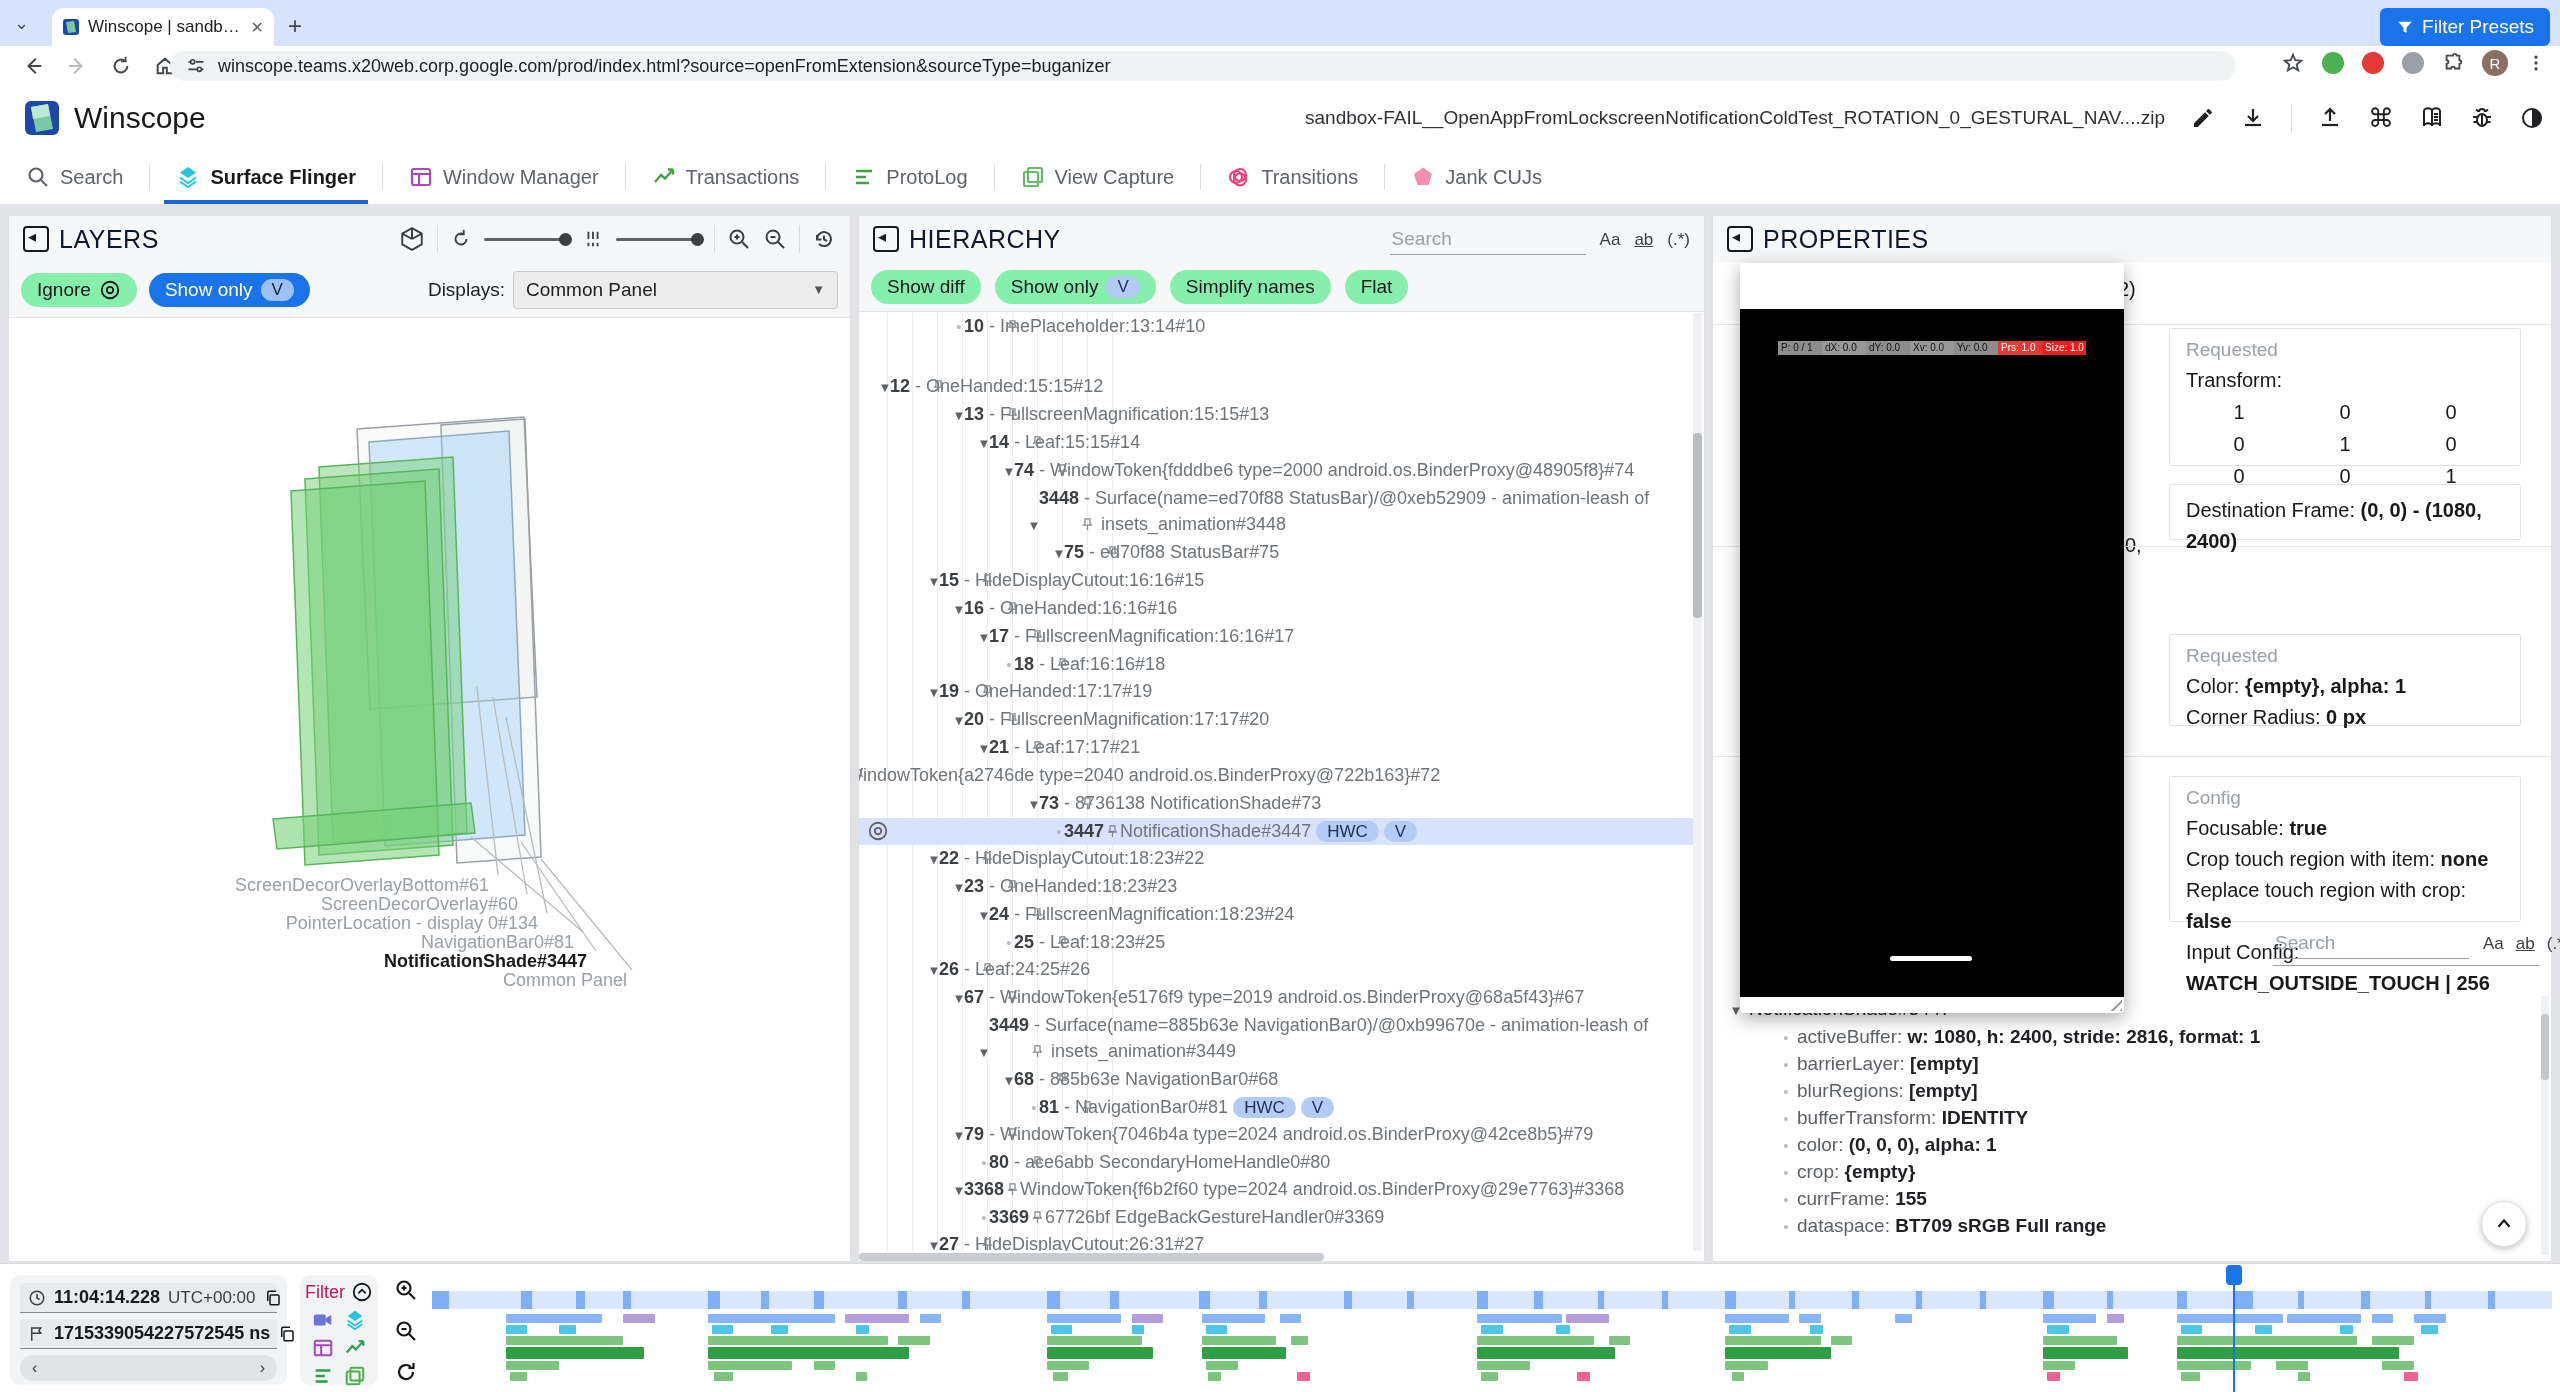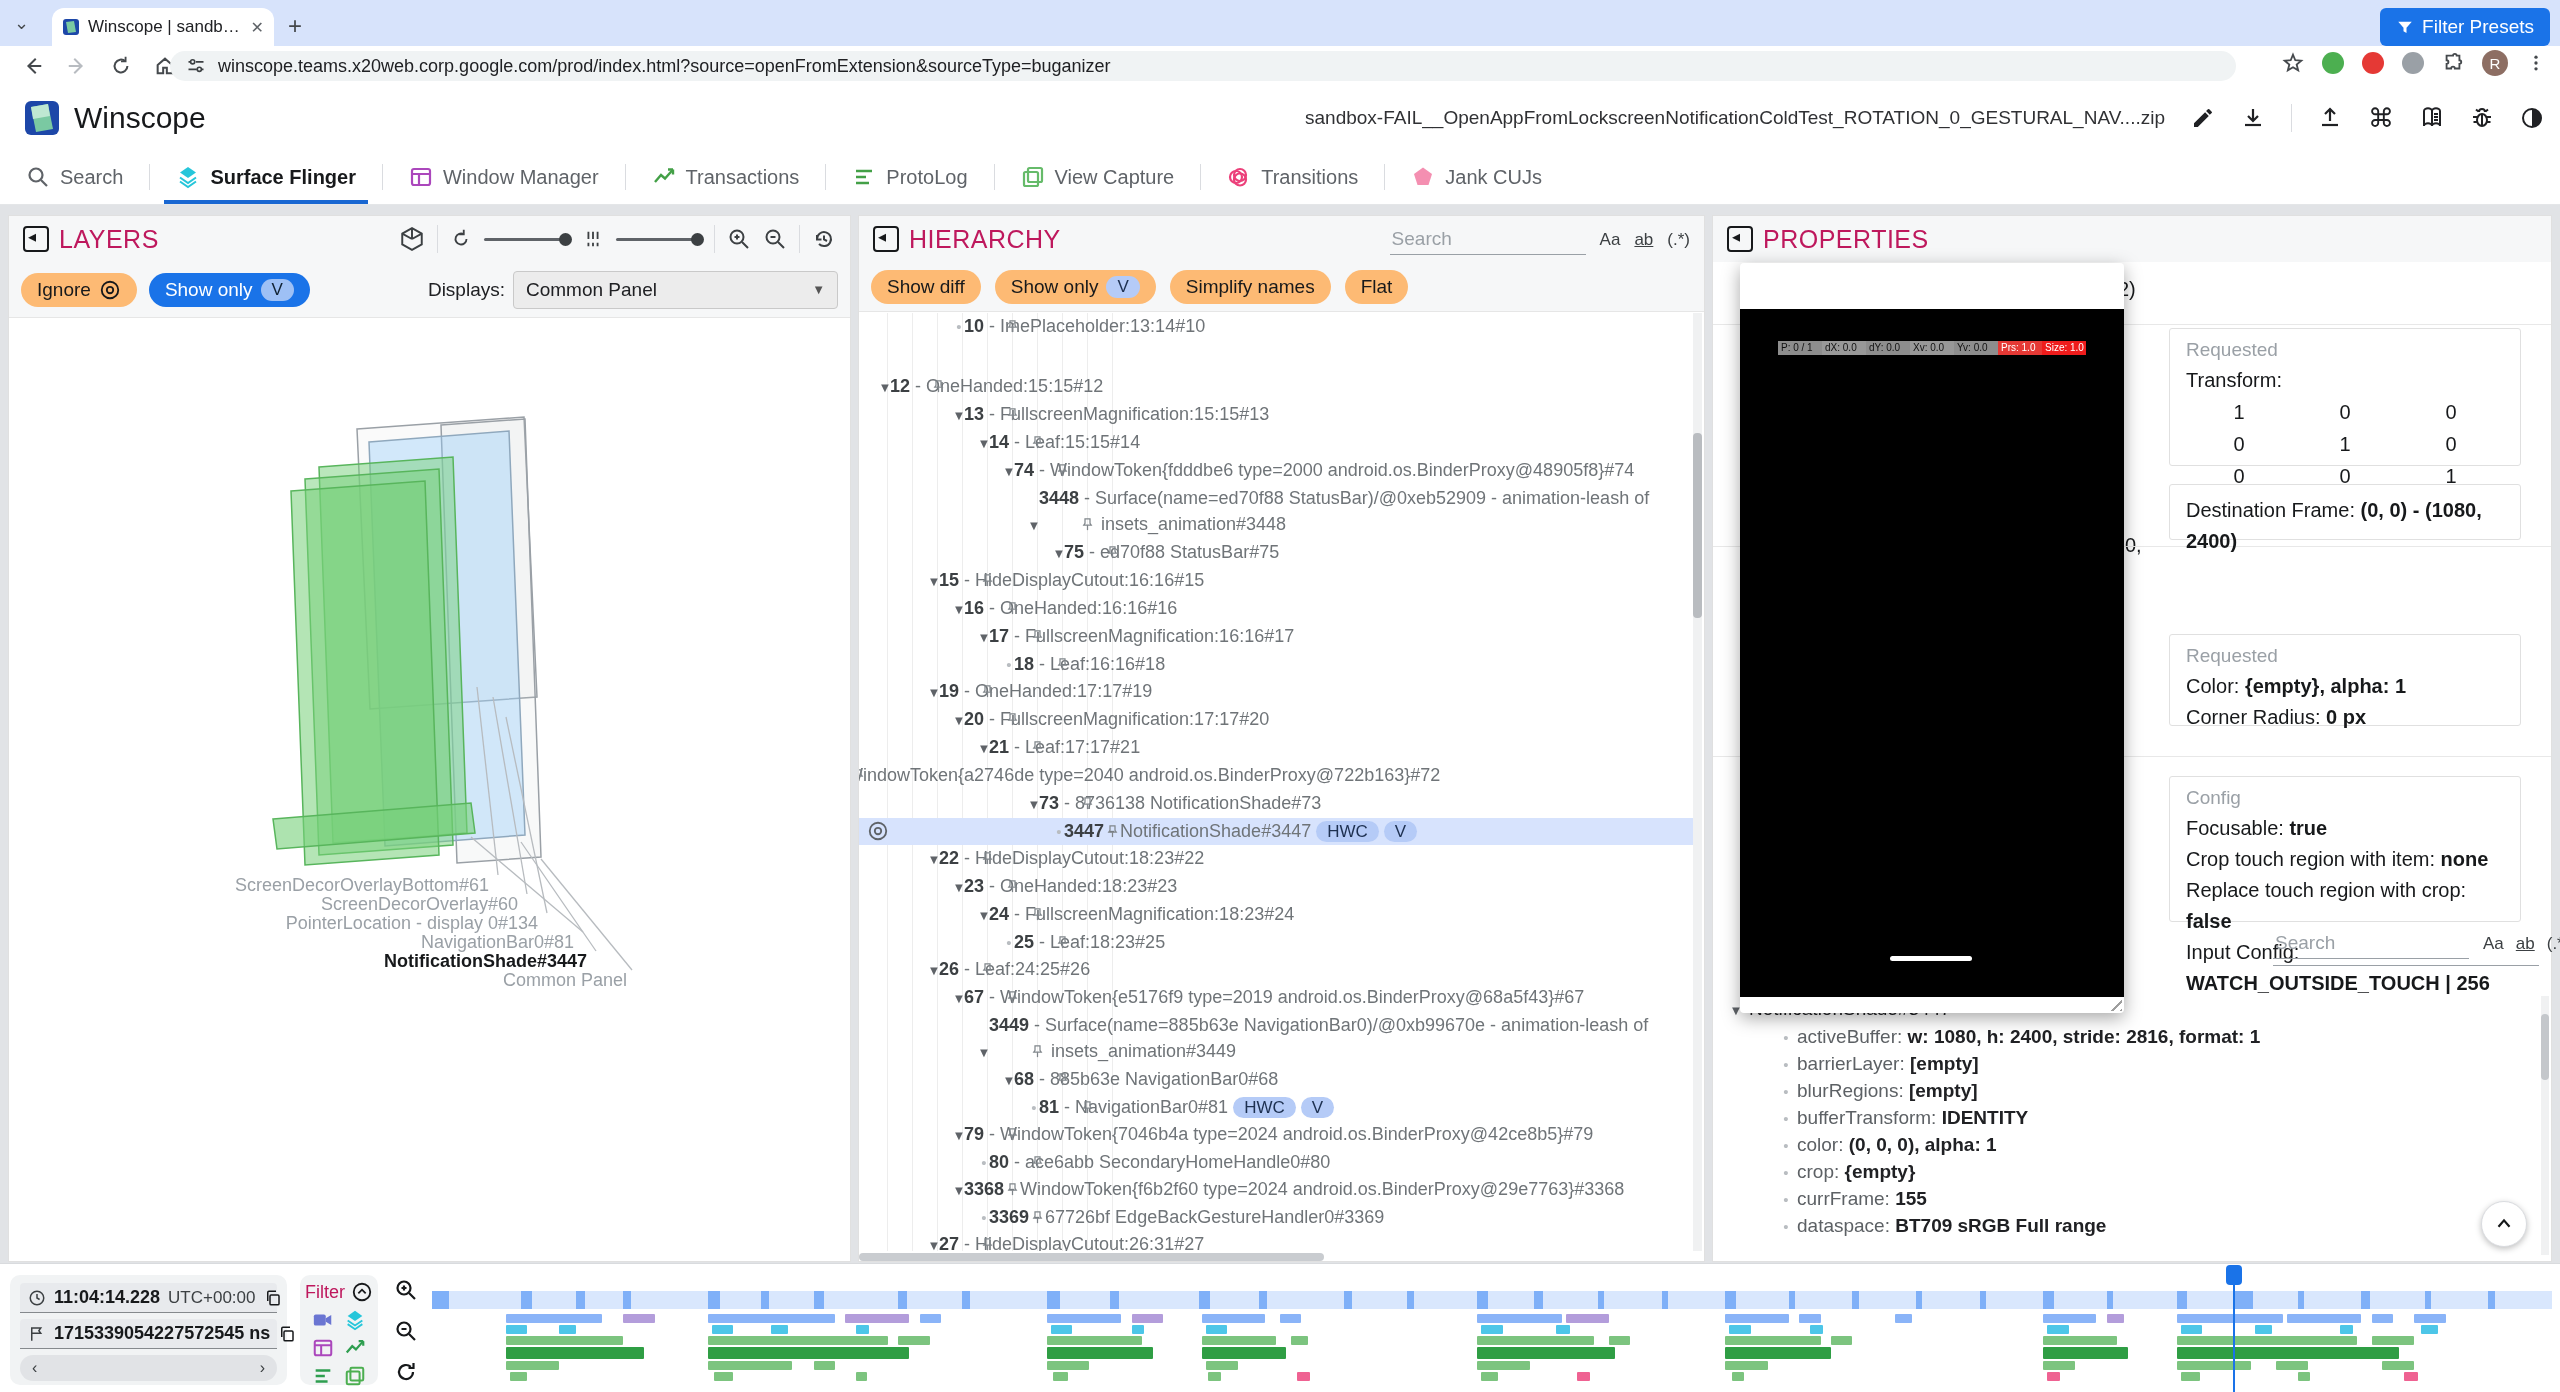--- a/index.html
+++ b/index.html
@@ -38,24 +38,24 @@
   .navtabs { position:absolute; left:0; top:150px; width:2560px; height:55px; background:#fff; border-bottom:1px solid #e4e6e8; display:flex; align-items:center; }
   .ntab { display:flex; align-items:center; gap:10px; padding:0 26px; height:100%; font-size:20px; color:#5f6368; position:relative; }
   .ntab.active { color:#17191b; font-weight:bold; }
   .ntab.active::after { content:""; position:absolute; left:14px; right:14px; bottom:0; height:4px; background:#1967d2; }
   .ntab-sep { width:1px; height:26px; background:#dadce0; }
   .fp-btn { position:absolute; right:10px; top:8px; height:38px; background:#1a73e8; color:#fff; border-radius:6px; display:flex; align-items:center; gap:8px; padding:0 16px; font-size:19px; }
 
   
   .panel { position:absolute; top:215px; bottom:130px; background:#fff; border:1px solid #e0e0e0; }
   .phead { height:46px; background:#f6f7f8; display:flex; align-items:center; padding:0 14px; gap:10px; }
-  .ptitle { font-size:25px; letter-spacing:.5px; color:#be185d; }
+  .ptitle { font-size:25px; letter-spacing:.5px; color:#0f172a; }
   .collapse-ic { width:26px; height:26px; border:2.5px solid #17191b; border-radius:4px; position:relative; }
   .collapse-ic::after { content:"◂"; position:absolute; left:3px; top:-1px; font-size:16px; color:#17191b; }
-  .pill { background:#fdba74; border-radius:17px; padding:6px 16px; font-size:19px; color:#17191b; display:inline-flex; align-items:center; gap:8px; }
+  .pill { background:#86efac; border-radius:17px; padding:6px 16px; font-size:19px; color:#17191b; display:inline-flex; align-items:center; gap:8px; }
   .chip { background:#b5cbf7; color:#1d3050; border-radius:13px; padding:1px 11px; font-size:17px; }
   .pill.blue { background:#1a73e8; color:#fff; }
   .pill.blue .chip { background:#9ec0f5; color:#123; }
 
   
   #layers { left:8px; width:843px; }
   .l-tools { display:flex; align-items:center; gap:12px; margin-left:auto; color:#3c4043; }
   .slider { width:86px; height:3px; background:#5f6368; border-radius:2px; position:relative; }
   .slider::after { content:""; position:absolute; right:-2px; top:-5px; width:13px; height:13px; border-radius:50%; background:#3c4043; }
   .l-ctrl { height:56px; background:#f6f7f8; border-bottom:1px solid #e6e6e6; display:flex; align-items:center; padding:0 12px; gap:12px; }

